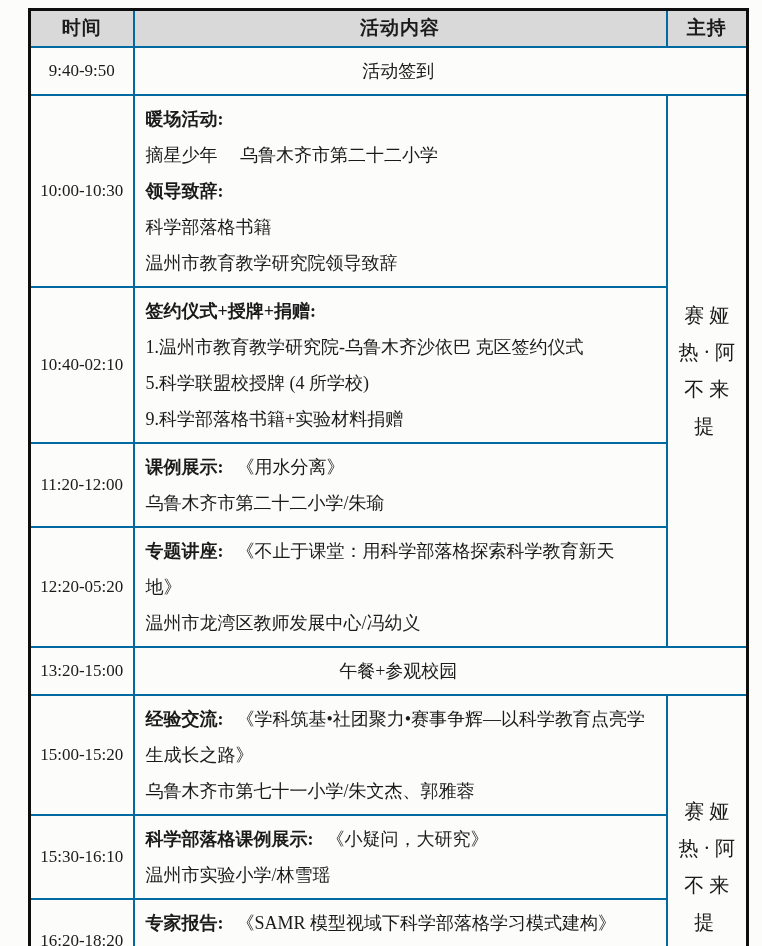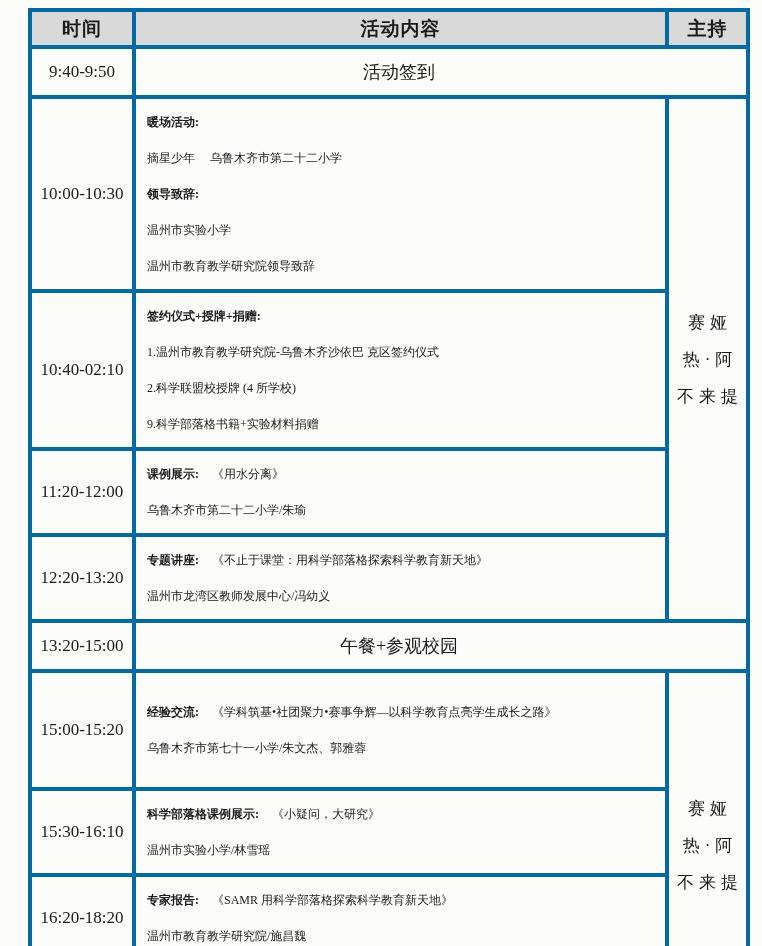--- a/index.html
+++ b/index.html
@@ -11,57 +11,57 @@
     overflow: hidden;
   }
   .page { position: relative; width: 762px; height: 946px; }
   table.sched {
     position: absolute; left: 28px; top: 8px;
     width: 718px;
     border-collapse: collapse;
     table-layout: fixed;
     border: 3px solid #0e0e0e;
   }
-  .sched td { border: 4px solid #0369a1; vertical-align: middle; }
+  .sched td { border: 2px solid #0369a1; vertical-align: middle; }
   td.hdr {
     background: #d9d9d9;
     font-weight: bold;
     font-size: 19px;
     text-align: center;
     letter-spacing: 1px;
   }
   td.time {
     text-align: center;
     font-size: 17px;
     white-space: nowrap;
     padding: 13px 2px;
   }
   td.content {
-    font-size: 12px;
+    font-size: 18px;
     line-height: 36px;
     padding: 5px 16px 5px 11px;
   }
   td.content .ln { text-align: left; }
   .bd { font-weight: bold; }
   .ttl { margin-left: 13px; }
   .presenter { text-align: left; padding-right: 3px; }
   td.spanCenter {
     text-align: center;
     font-size: 18px;
     padding-right: 84px; 
   }
   td.sumCenter {
     text-align: center;
     font-size: 18px;
     font-weight: bold;
     padding-right: 126px; 
   }
   td.host {
     text-align: center;
-    font-size: 17px;
+    font-size: 20px;
     letter-spacing: 5px;
     line-height: 37px;
     padding: 0 2px;
   }
   td.host .hln { text-indent: 5px; } 
 </style>
 </head>
 <body>
 
 <div class="page">
@@ -83,50 +83,50 @@
       <td class="time">9:40-9:50</td>
       <td class="spanCenter" colspan="2">活动签到</td>
     </tr>
 
     <tr style="height:179px">
       <td class="time">10:00-10:30</td>
       <td class="content">
         <div class="ln bd">暖场活动:</div>
         <div class="ln">摘星少年　 乌鲁木齐市第二十二小学</div>
         <div class="ln bd">领导致辞:</div>
-        <div class="ln">温州市实验小学</div>
+        <div class="ln">科学部落格书籍</div>
         <div class="ln">温州市教育教学研究院领导致辞</div>
       </td>
       <td class="host" rowspan="4">
         <div class="hln">赛娅</div>
         <div class="hln">热·阿</div>
         <div class="hln">不来提</div>
       </td>
     </tr>
 
     <tr style="height:149px">
       <td class="time">10:40-02:10</td>
       <td class="content">
         <div class="ln bd">签约仪式+授牌+捐赠:</div>
         <div class="ln">1.温州市教育教学研究院-乌鲁木齐沙依巴 克区签约仪式</div>
-        <div class="ln">2.科学联盟校授牌 (4 所学校)</div>
+        <div class="ln">5.科学联盟校授牌 (4 所学校)</div>
         <div class="ln">9.科学部落格书籍+实验材料捐赠</div>
       </td>
     </tr>
 
     <tr style="height:74px">
       <td class="time">11:20-12:00</td>
       <td class="content">
         <div class="ln"><span class="bd">课例展示:</span><span class="ttl">《用水分离》</span></div>
         <div class="presenter">乌鲁木齐市第二十二小学/朱瑜</div>
       </td>
     </tr>
 
     <tr style="height:73px">
-      <td class="time">12:20-13:20</td>
+      <td class="time">12:20-05:20</td>
       <td class="content">
         <div class="ln"><span class="bd">专题讲座:</span><span class="ttl">《不止于课堂：用科学部落格探索科学教育新天地》</span></div>
         <div class="presenter">温州市龙湾区教师发展中心/冯幼义</div>
       </td>
     </tr>
 
     <tr style="height:42px">
       <td class="time">13:20-15:00</td>
       <td class="spanCenter" colspan="2">午餐+参观校园</td>
     </tr>
@@ -148,21 +148,21 @@
       <td class="time">15:30-16:10</td>
       <td class="content">
         <div class="ln"><span class="bd">科学部落格课例展示:</span><span class="ttl">《小疑问，大研究》</span></div>
         <div class="presenter">温州市实验小学/林雪瑶</div>
       </td>
     </tr>
 
     <tr style="height:82px">
       <td class="time">16:20-18:20</td>
       <td class="content">
-        <div class="ln"><span class="bd">专家报告:</span><span class="ttl">《SAMR 用科学部落格探索科学教育新天地》</span></div>
+        <div class="ln"><span class="bd">专家报告:</span><span class="ttl">《SAMR 模型视域下科学部落格学习模式建构》</span></div>
         <div class="presenter">温州市教育教学研究院/施昌魏</div>
       </td>
     </tr>
 
     <tr style="height:58px">
       <td class="time">18:30-18:40</td>
       <td class="sumCenter">活动总结</td>
     </tr>
   </tbody>
     </table>

